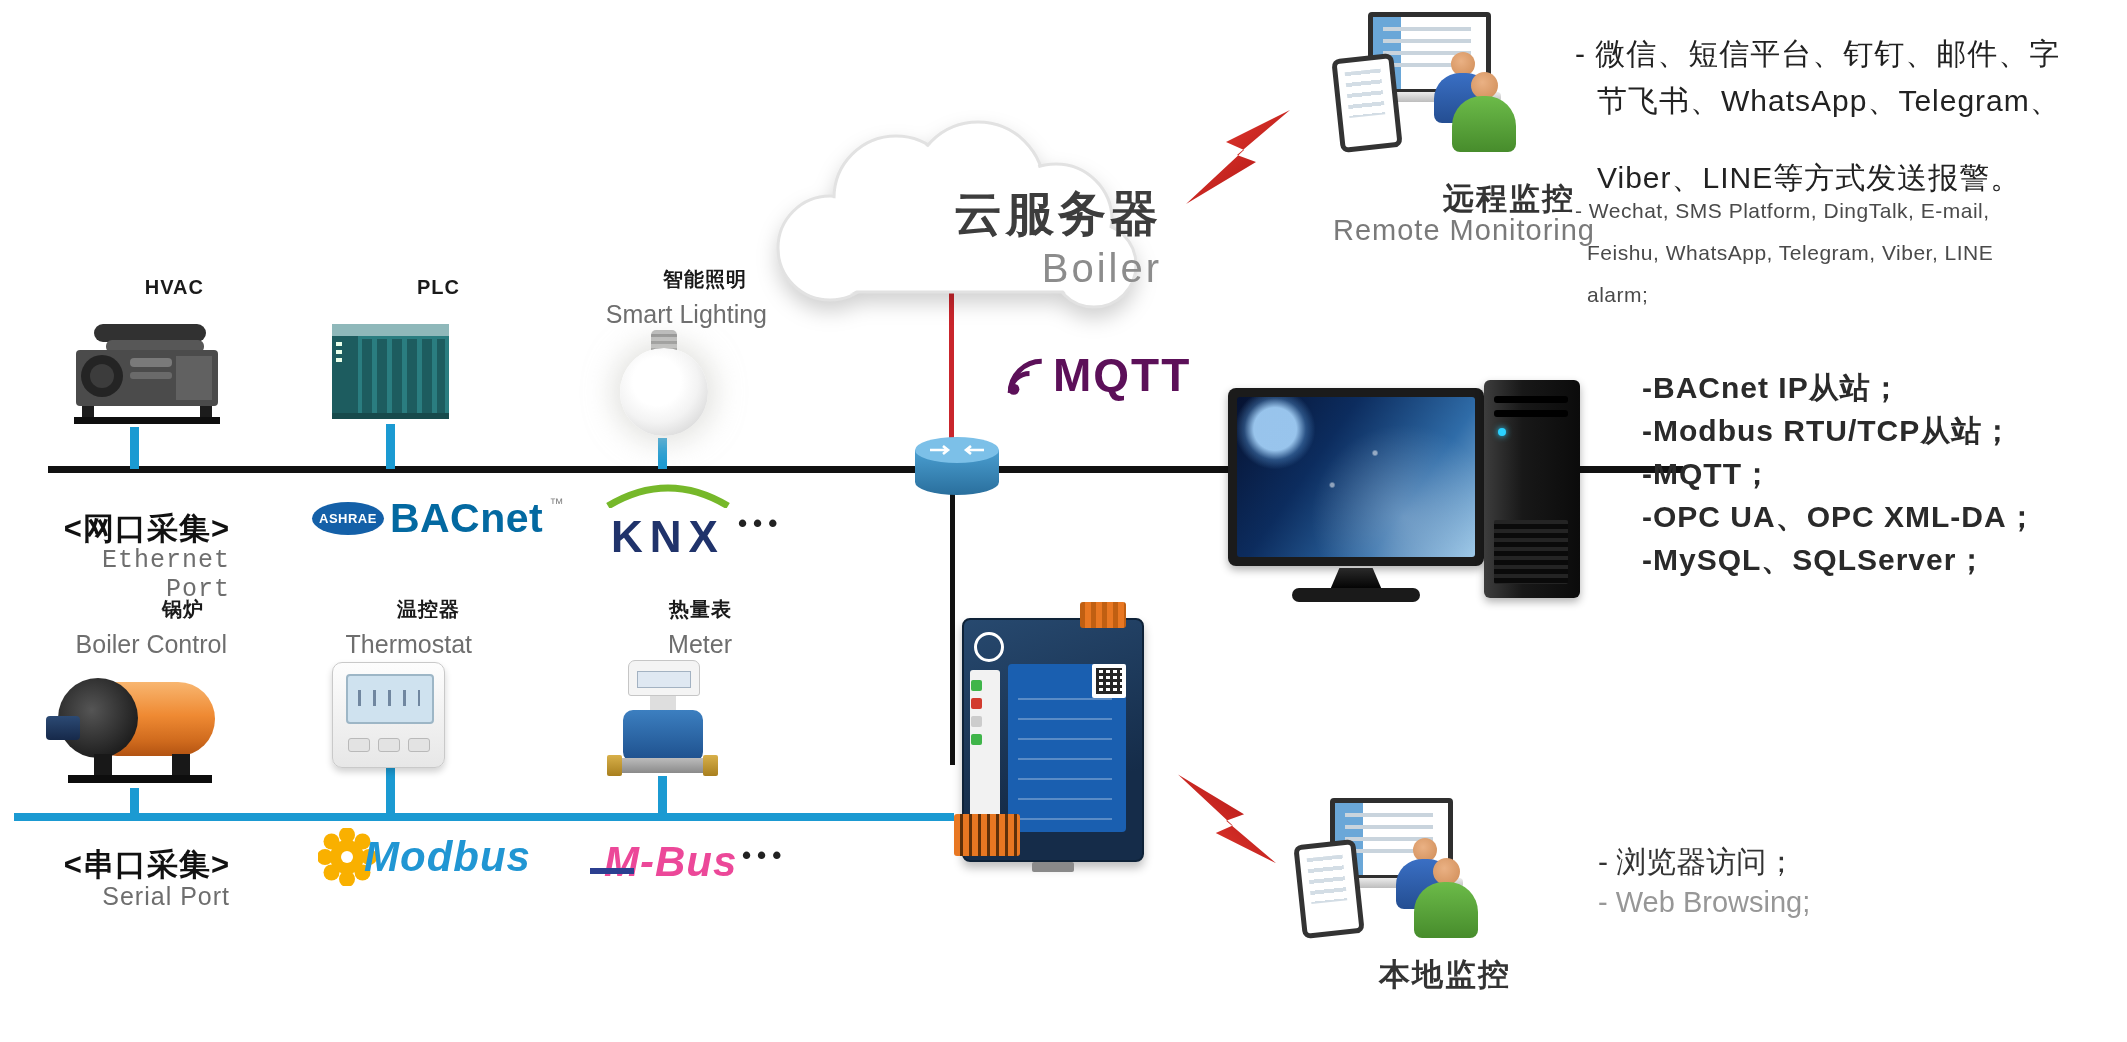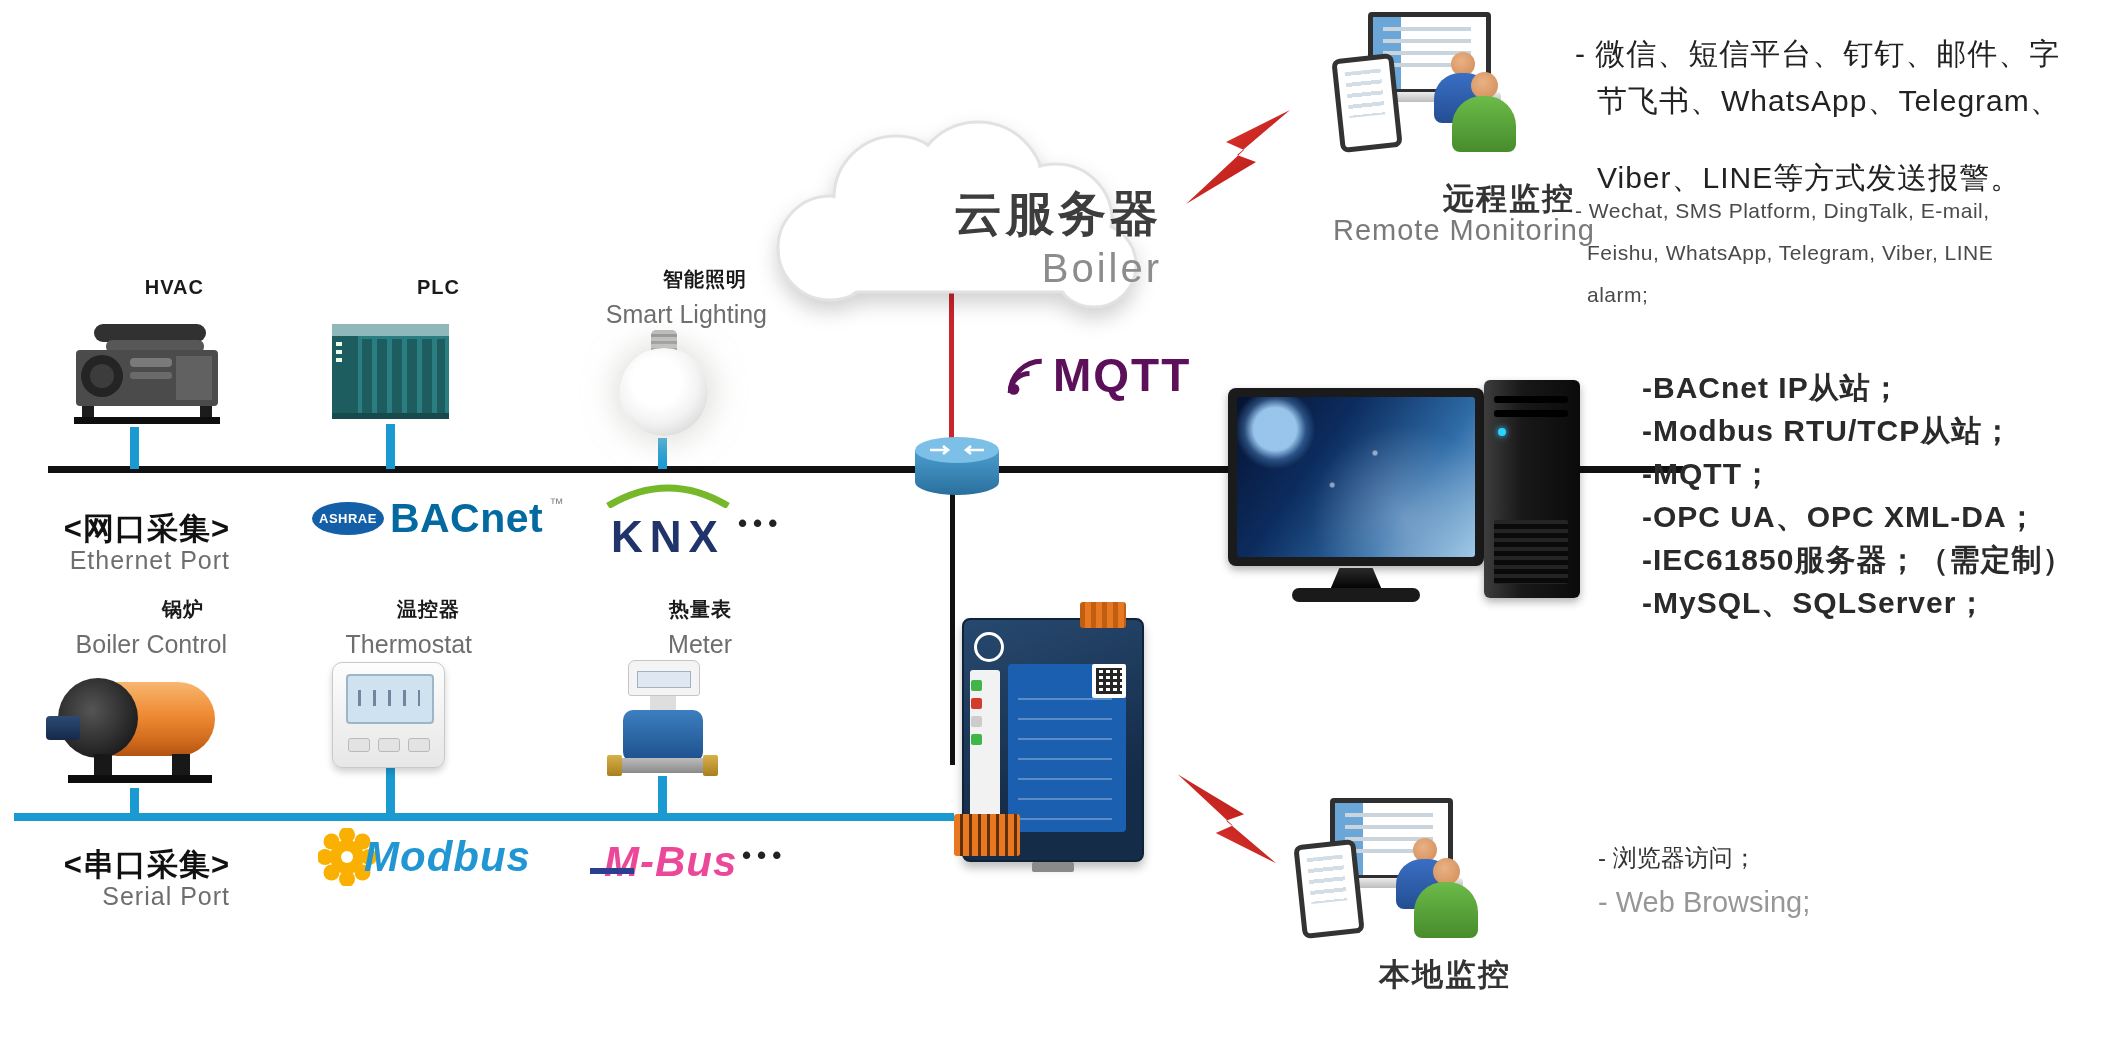--- a/index.html
+++ b/index.html
@@ -14,21 +14,21 @@
   .dev-sub{font-size:25px;color:#6e6e6e;}
   .bus-title{font-size:31px;font-weight:700;color:#111;letter-spacing:1px;}
   .bus-sub{font-size:25px;color:#6e6e6e;letter-spacing:1px;}
   .cloud-title{font-size:48px;font-weight:600;color:#3d3d3d;letter-spacing:4px;}
   .cloud-sub{font-size:40px;color:#8c8c8c;letter-spacing:3px;}
   .mon-title{font-size:31px;font-weight:600;color:#333;letter-spacing:2px;}
   .mon-sub{font-size:29px;color:#7a7a7a;letter-spacing:1px;}
   .alarm-zh{font-size:30px;color:#222;line-height:47px;letter-spacing:1px;white-space:nowrap;}
   .alarm-en{font-size:21px;color:#4a4a4a;line-height:42px;letter-spacing:0.5px;white-space:nowrap;}
   .feature-line{font-size:30px;color:#2a2a2a;line-height:43px;font-weight:600;letter-spacing:1px;white-space:nowrap;}
-  .local-zh{font-size:24px;color:#333;font-weight:500;white-space:nowrap;}
+  .local-zh{font-size:30px;color:#333;font-weight:500;white-space:nowrap;}
   .local-en{font-size:29px;color:#979797;white-space:nowrap;}
   .dots{font-size:26px;font-weight:900;color:#222;letter-spacing:6px;}
   
   .bus-black{background:#111;}
   .bus-blue{background:#1b9ad2;}
   .line-red{background:#c9252c;}
   .stub{width:9px;background:#1b9ad2;}
   
   .cloud-svg{filter:drop-shadow(0 10px 10px rgba(0,0,0,0.18));}
   
@@ -217,21 +217,21 @@
   </svg>
 
   <div class="abs ctr dev-title" style="left:582px;top:266px;width:165px;">智能照明</div>
   <div class="abs ctr dev-sub" style="left:562px;top:300px;width:205px;">Smart Lighting</div>
   <div class="abs" style="left:618px;top:330px;width:92px;height:110px;">
     <div class="bulb-cap"></div>
       <div class="bulb-globe"></div>
   </div>
 
   <div class="abs ctr bus-title" style="left:45px;top:508px;width:185px;">&lt;网口采集&gt;</div>
-  <div class="abs ctr bus-sub" style="left:45px;top:546px;width:185px;">Ethernet Port</div>
+  <div class="abs ctr bus-sub" style="left:45px;top:546px;width:185px;font-family:Liberation Mono, monospace;">Ethernet Port</div>
 
   <div class="abs bacnet" style="left:312px;top:495px;">
     <span class="ashrae">ASHRAE</span>
     <span class="bacnet-text">BACnet</span>
     <span class="tm">™</span>
   </div>
 
   <div class="abs" style="left:600px;top:482px;width:136px;">
     <svg width="136" height="26" viewBox="0 0 136 26">
       <path d="M8,24 Q68,-12 128,24" stroke="#76b82a" stroke-width="7" fill="none"></path>
@@ -325,21 +325,20 @@
     <div class="tower-slot" style="top:30px;"></div>
     <div class="tower-led" style="left:14px;top:48px;"></div>
     <div class="tower-vent" style="bottom:14px;"></div>
   </div>
 
   <div class="abs" style="left:1642px;top:366px;">
     <div class="feature-line">-BACnet IP从站；</div>
     <div class="feature-line">-Modbus RTU/TCP从站；</div>
     <div class="feature-line">-MQTT；</div>
     <div class="feature-line">-OPC UA、OPC XML-DA；</div>
-    <div class="feature-line">-IEC61850服务器；（需定制）</div>
     <div class="feature-line">-MySQL、SQLServer；</div>
   </div>
 
   <svg class="abs" style="left:1186px;top:110px;" width="106" height="96" viewBox="0 0 106 96">
     <defs>
         <linearGradient id="lg1" x1="0" y1="0" x2="1" y2="1">
       <stop offset="0" stop-color="#ef4136"></stop>
           <stop offset="1" stop-color="#a40e0e"></stop>
         </linearGradient>
       </defs>

